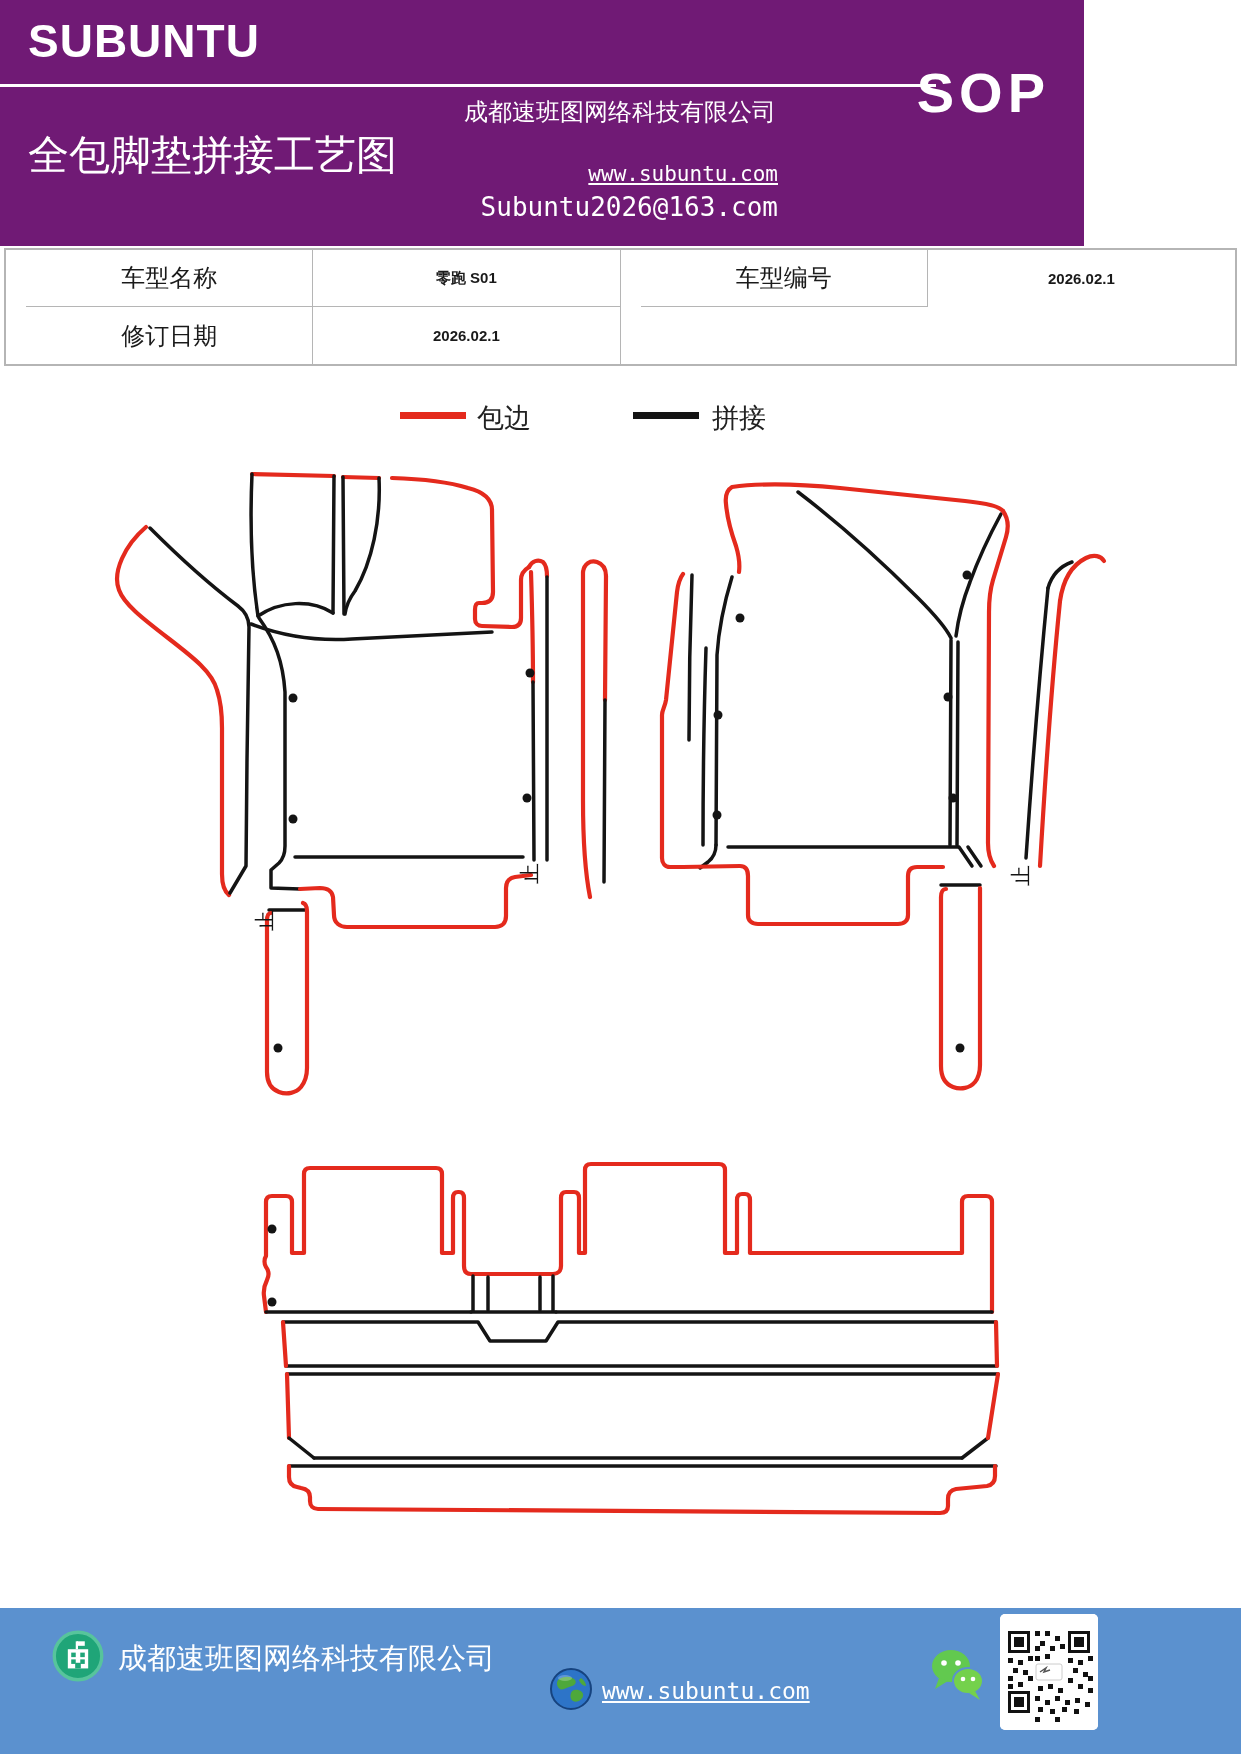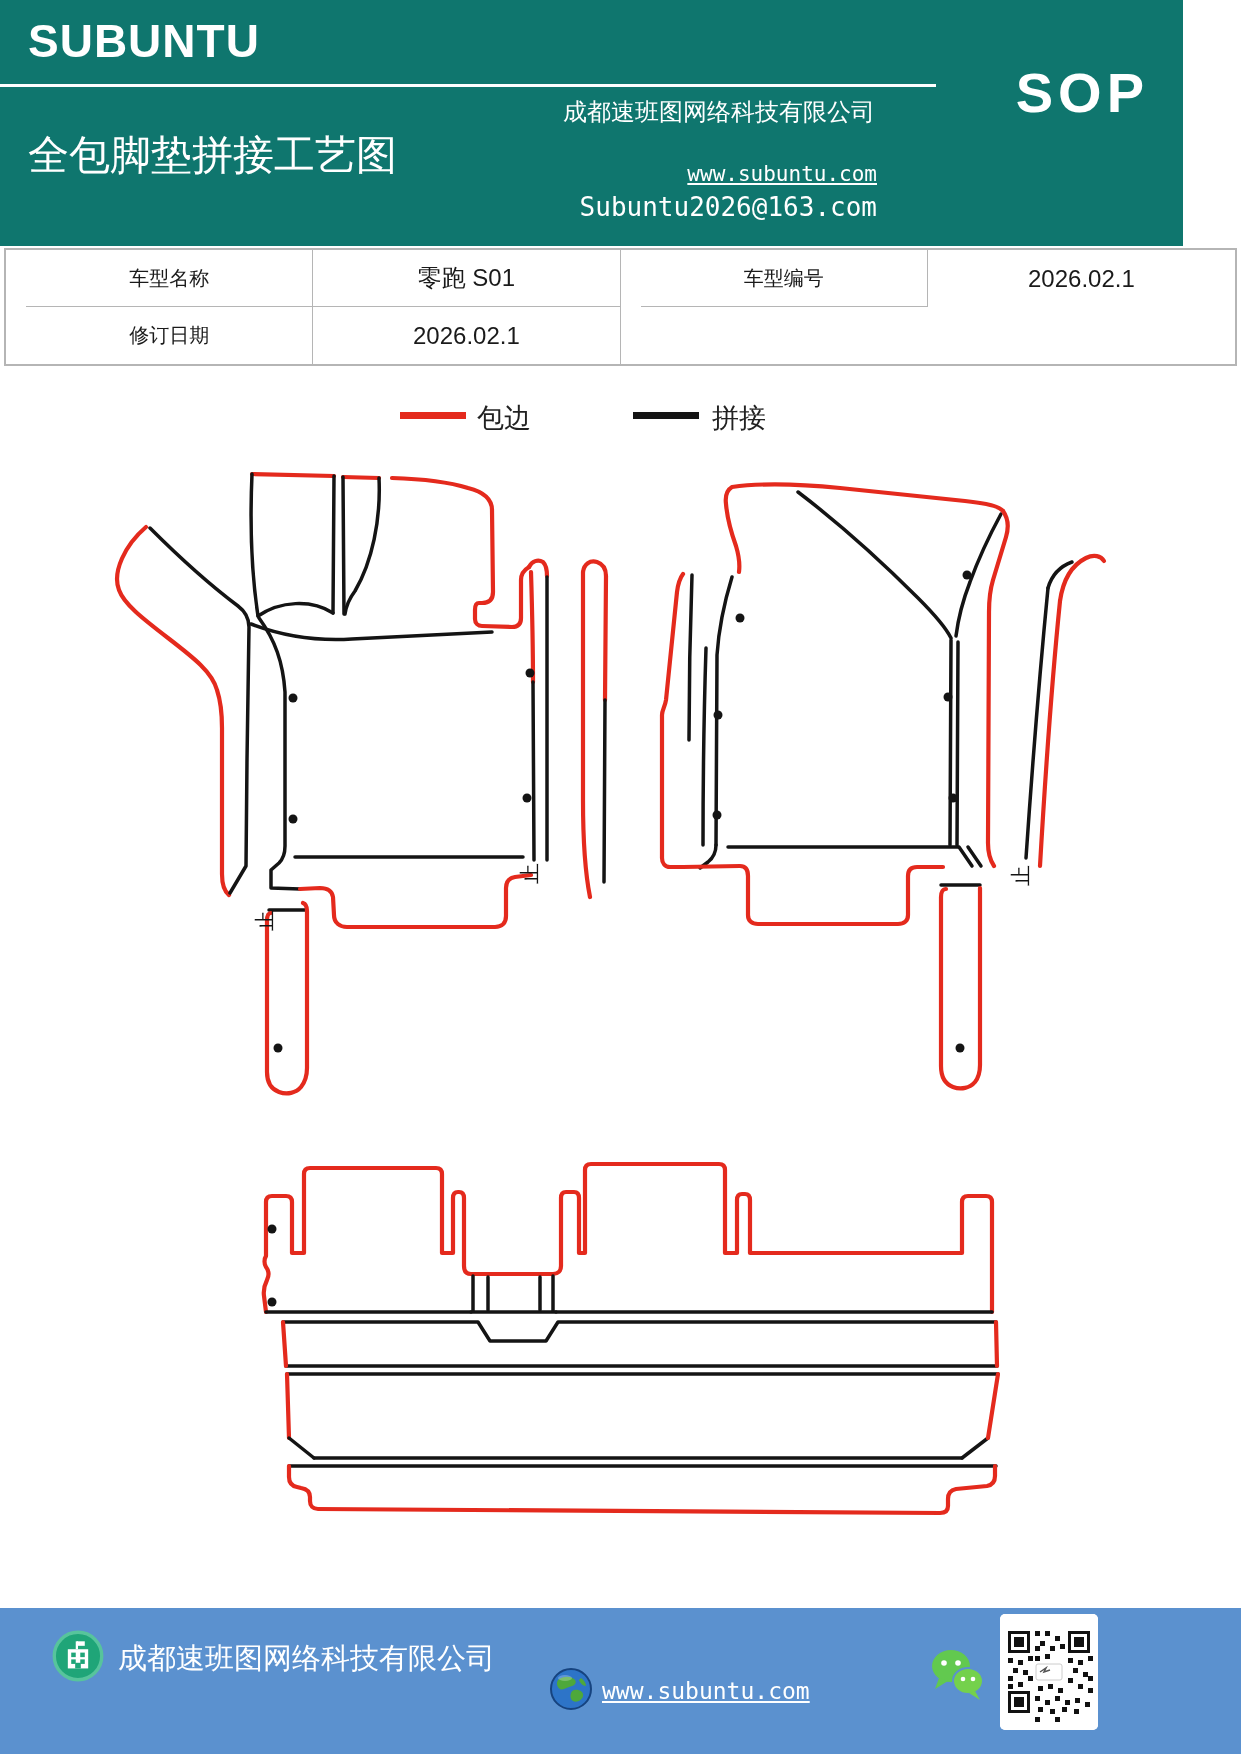--- a/index.html
+++ b/index.html
@@ -1,19 +1,19 @@
 <!DOCTYPE html>
 <html><head>
 <meta charset="utf-8">
 <style>
   html,body{margin:0;padding:0;background:#ffffff;}
   .page{position:relative;width:1241px;height:1754px;background:#ffffff;overflow:hidden;
         font-family:"Liberation Sans",sans-serif;}
   
-  .header{position:absolute;left:0;top:0;width:1183px;height:246px;background:#0f766e;}
+  .header{position:absolute;left:0;top:0;width:1084px;height:246px;background:#701a75;}
   .logo{position:absolute;left:28px;top:14px;color:#ffffff;font-size:46px;font-weight:800;
         letter-spacing:1px;font-family:"Liberation Sans",sans-serif;}
   .header-rule{position:absolute;left:0;top:84px;width:936px;height:3px;background:#ffffff;}
   .doc-title{position:absolute;left:28px;top:128px;color:#ffffff;font-size:41px;
         font-family:"DejaVu Serif","Liberation Serif",serif;}
   .h-company{position:absolute;right:308px;top:96px;color:#ffffff;font-size:24px;white-space:nowrap;
         font-family:"DejaVu Serif","Liberation Serif",serif;}
   .h-web{position:absolute;right:306px;top:162px;color:#ffffff;font-size:21px;white-space:nowrap;
         font-family:"DejaVu Sans Mono","Liberation Mono",monospace;text-decoration:underline;}
   .h-mail{position:absolute;right:306px;top:192px;color:#ffffff;font-size:26px;white-space:nowrap;
@@ -21,22 +21,22 @@
   .sop{position:absolute;right:34px;top:60px;color:#ffffff;font-size:56px;font-weight:800;
         letter-spacing:5px;font-family:"Liberation Sans",sans-serif;}
   
   .info-table{position:absolute;left:4px;top:248px;width:1233px;height:118px;
         display:grid;grid-template-columns:1fr 1fr 1fr 1fr;grid-template-rows:1fr 1fr;
         border:2px solid #b5b5b5;box-sizing:border-box;}
   .cell{border-right:1px solid #b5b5b5;border-bottom:1px solid #b5b5b5;
         display:flex;align-items:center;justify-content:center;color:#1a1a1a;}
   .cell:nth-child(4n){border-right:none;}
   .cell.last-row{border-bottom:none;}
-  .cell.lbl{font-size:20px;font-family:Liberation Serif, serif;margin-left:20px;}
-  .cell.val{font-size:24px;font-weight:400;font-family:"Liberation Sans",sans-serif;}
+  .cell.lbl{font-size:24px;font-family:Liberation Serif, serif;margin-left:20px;}
+  .cell.val{font-size:15px;font-weight:700;font-family:"Liberation Sans",sans-serif;}
   
   .legend{position:absolute;left:0;top:402px;width:1049px;height:34px;}
   .swatch{position:absolute;top:10px;height:7px;width:66px;}
   .sw-red{left:400px;background:#e42a1d;}
   .sw-black{left:633px;background:#141414;}
   .leg-label{position:absolute;top:-2px;font-size:27px;color:#222222;
         font-family:"DejaVu Serif","Liberation Serif",serif;}
   .leg-red{left:477px;} .leg-black{left:712px;}
   
   .diagram{position:absolute;left:0;top:0;width:1241px;height:1754px;}

